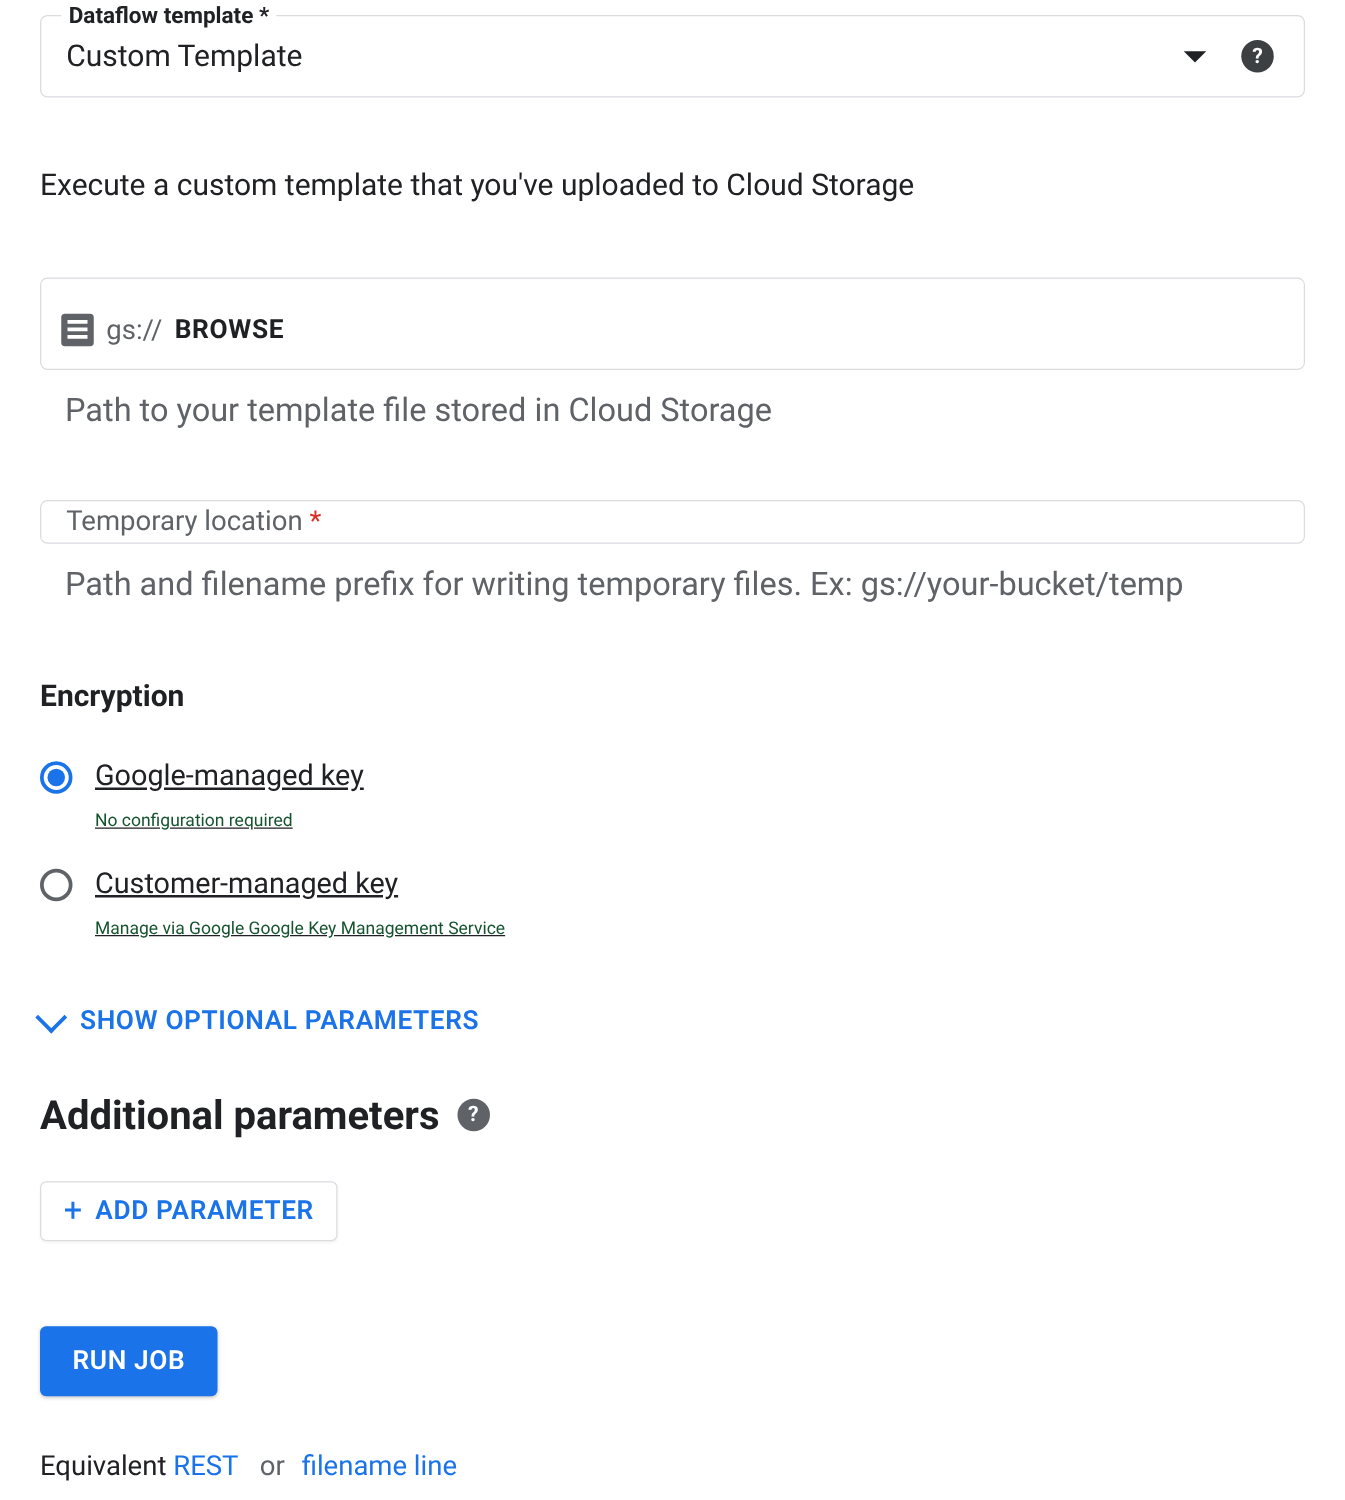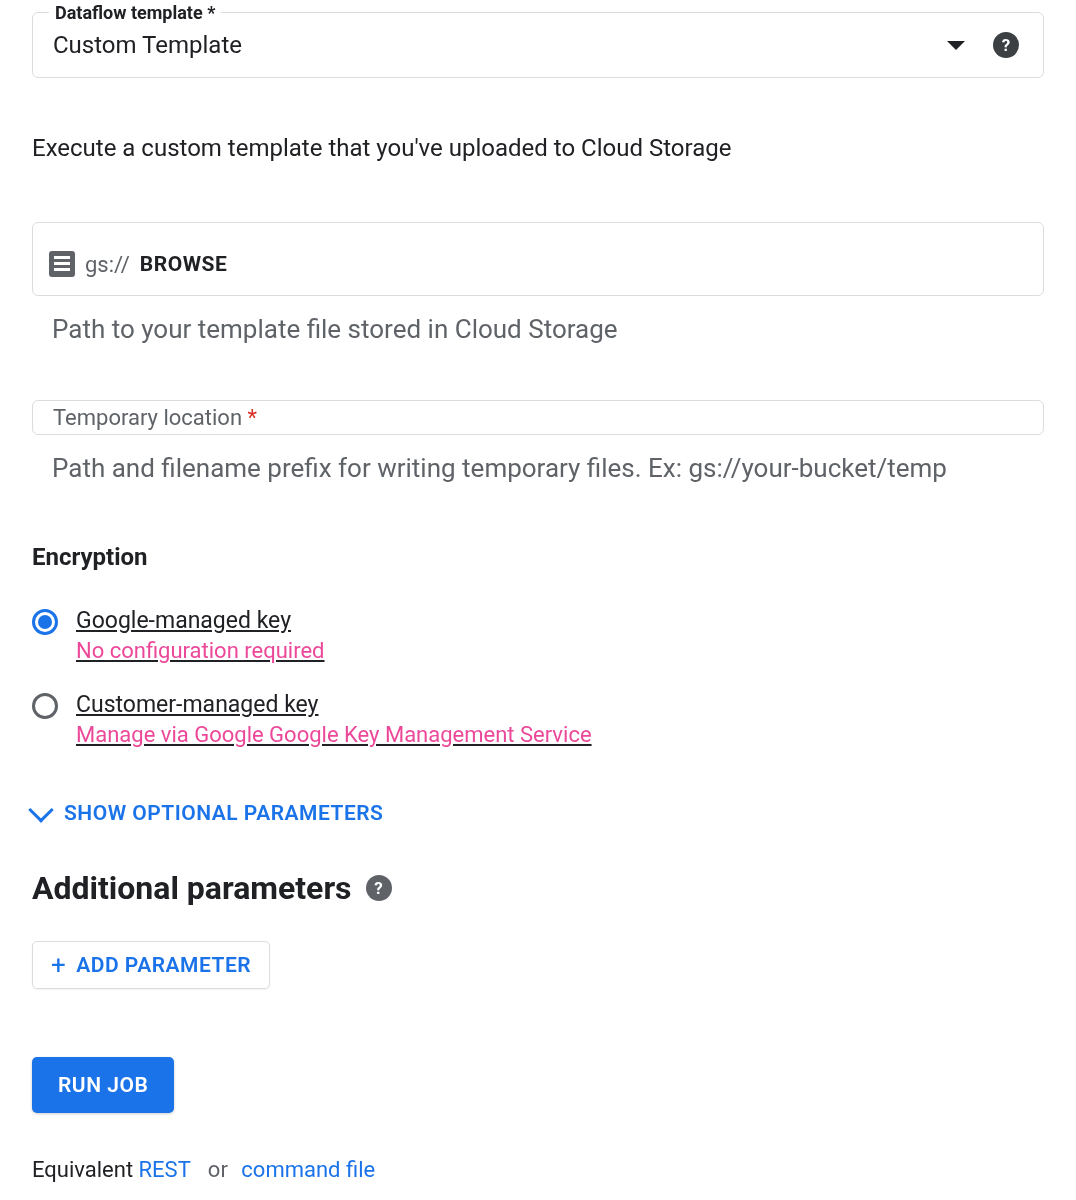--- a/index.html
+++ b/index.html
@@ -176,23 +176,23 @@
     }
     .radio-labels {
       display: flex;
       flex-direction: column;
     }
     .radio-title {
       font-size: 23px;
       color: #202124;
     }
     .radio-sub {
-      font-size: 22px;
-      color: #ec4899;
-      margin-top: 4px;
+      font-size: 14px;
+      color: #14532d;
+      margin-top: 15px;
     }
 
     
     .show-optional {
       display: flex;
       align-items: center;
       gap: 14px;
       margin-top: 54px;
       color: #1a73e8;
       font-weight: 600;
@@ -339,17 +339,17 @@
 
 
 <div>
   <span class="run-btn">RUN JOB</span>
 </div>
 
 
 <p class="equivalent">
   <span>Equivalent </span><span class="link">REST</span>
   <span class="or">or</span>
-  <span class="link">command file</span>
+  <span class="link">filename line</span>
 </p>
 
 
 
 
 </body></html>

